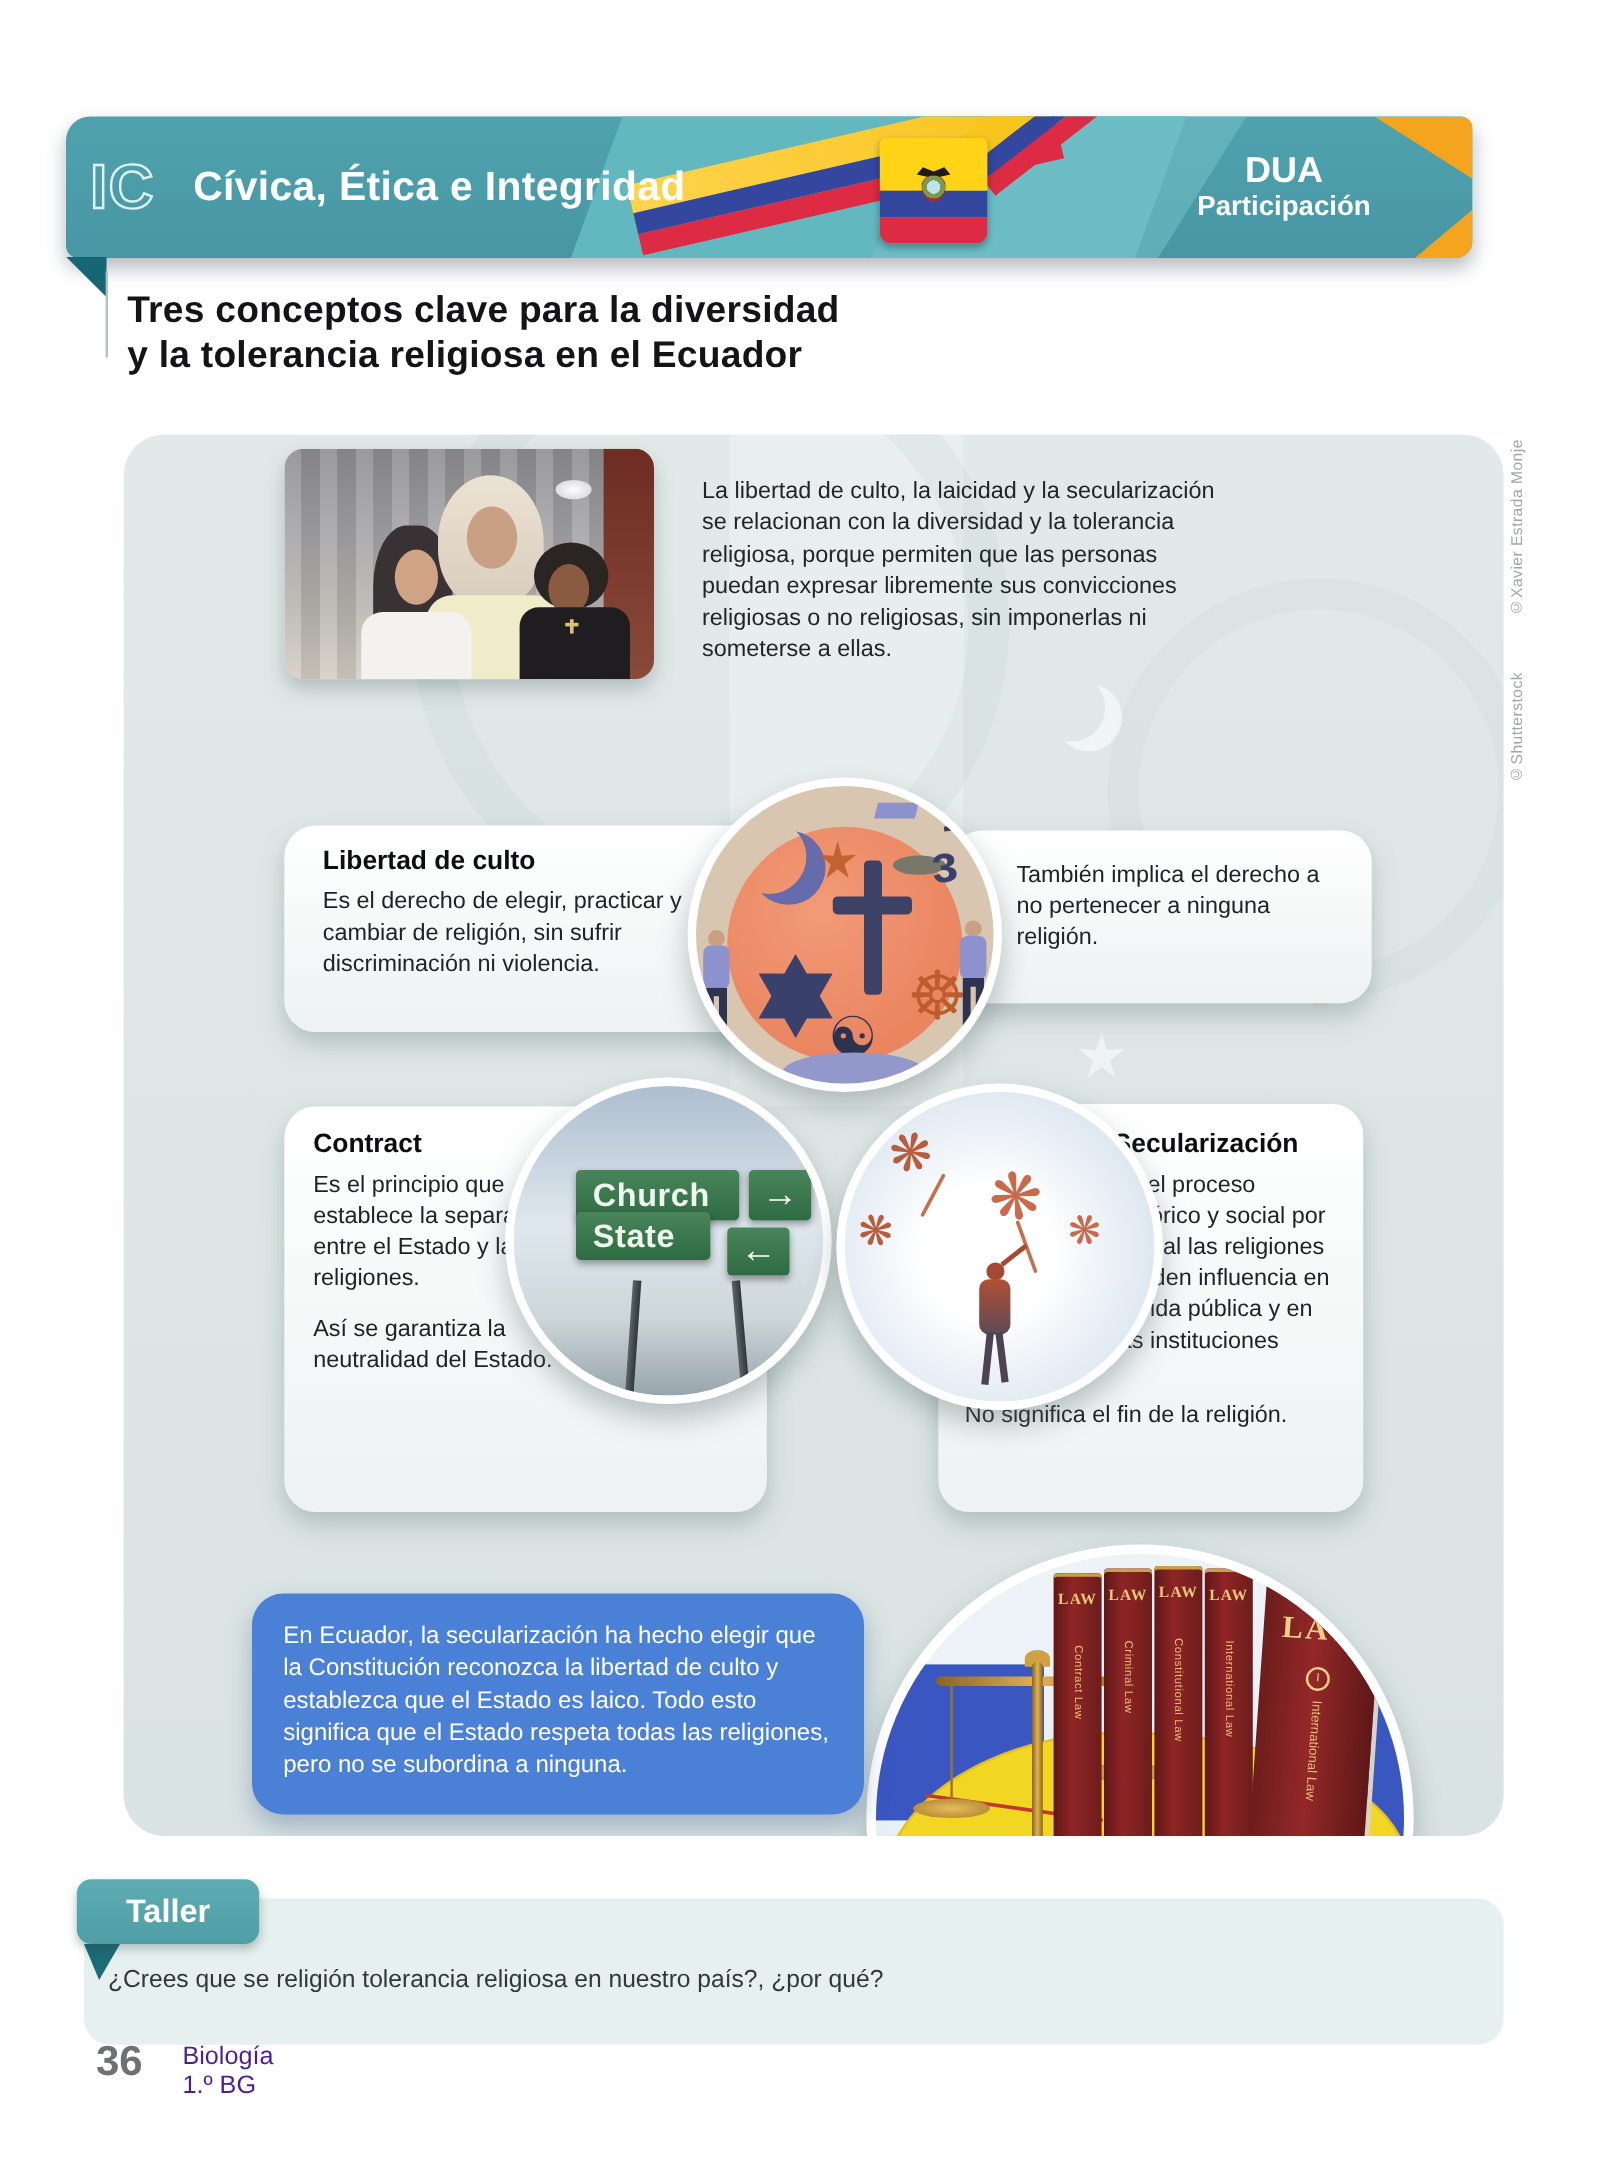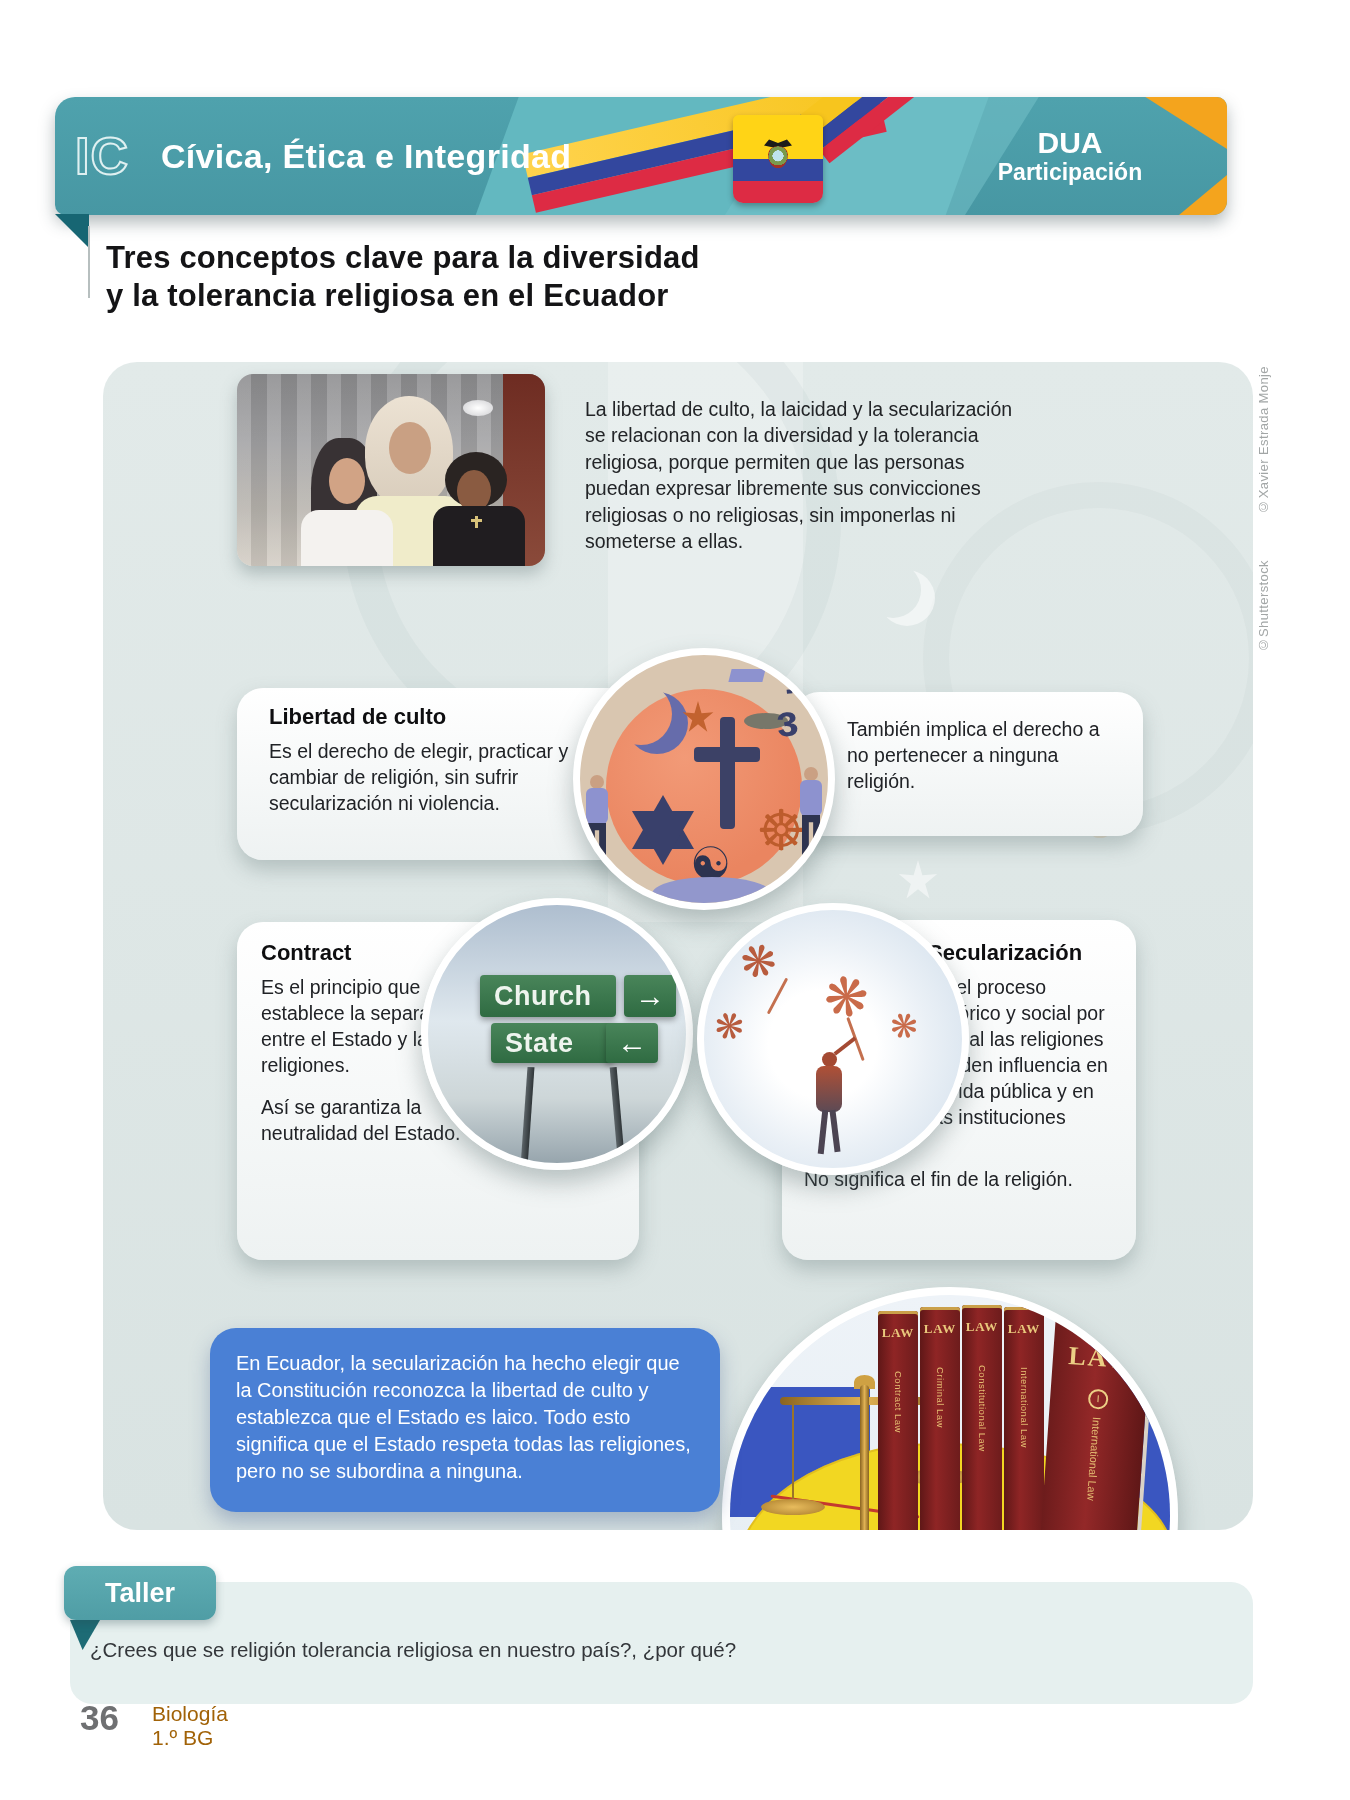--- a/index.html
+++ b/index.html
@@ -152,21 +152,21 @@
         clip-path:polygon(0 0,100% 0,100% 100%,62% 100%,62% 18%,38% 18%,38% 100%,0 100%);}
   .tp-left{left:0px;top:120px;}
   .tp-right{left:214px;top:112px;}
 
   .circle-sign{left:318px;top:536px;width:272px;height:272px;
         background:linear-gradient(180deg,#aebecf 0%,#dfe8ee 45%,#cdd6d8 75%,#97a5ad 100%);}
   .sign-board{position:absolute;background:linear-gradient(180deg,#49855a,#2f6b42);border-radius:4px;
         color:#eef4ee;font-weight:700;display:flex;align-items:center;padding-left:14px;box-sizing:border-box;
         box-shadow:0 3px 6px rgba(0,0,0,.35);font-size:27px;letter-spacing:.5px;}
   .sb-church{left:52px;top:70px;width:136px;height:42px;}
-  .sb-state{left:52px;top:118px;width:122px;height:40px;margin-left:11px;}
+  .sb-state{left:52px;top:105px;width:112px;height:40px;}
   .sign-arrow{position:absolute;background:linear-gradient(180deg,#49855a,#2f6b42);border-radius:4px;
         color:#fff;font-size:30px;font-weight:700;display:flex;align-items:center;justify-content:center;
         box-shadow:0 3px 6px rgba(0,0,0,.35);}
   .sa-right{left:196px;top:70px;width:52px;height:42px;}
   .sa-left{left:178px;top:118px;width:52px;height:40px;}
   .sign-post{position:absolute;width:7px;background:linear-gradient(90deg,#5c6468,#2f3538);}
   .sp1{left:96px;top:162px;height:100px;transform:rotate(4deg);}
   .sp2{left:186px;top:162px;height:100px;transform:rotate(-5deg);}
 
   .circle-dandelion{left:594px;top:541px;width:272px;height:272px;
@@ -233,21 +233,21 @@
         background:#e6f0ef;}
   .taller-question{position:absolute;left:20px;top:56px;font-size:20.5px;color:#33363a;}
   .taller-badge{position:absolute;left:64px;top:1566px;width:152px;height:54px;border-radius:12px;
         background:linear-gradient(180deg,#5fadb3,#4f9da5);box-shadow:0 4px 8px rgba(40,70,75,.3);
         display:flex;align-items:center;justify-content:center;color:#fff;font-size:27px;font-weight:700;z-index:3;}
   .taller-fold{position:absolute;left:70px;top:1620px;width:30px;height:30px;background:#1d6b75;
         clip-path:polygon(0 0,100% 0,42% 100%);z-index:2;}
 
   
   .footer-num{position:absolute;left:80px;top:1698px;font-size:35px;font-weight:700;color:#6f7072;}
-  .footer-meta{position:absolute;left:152px;top:1702px;font-size:21px;color:#a16207;line-height:24px;}
+  .footer-meta{position:absolute;left:152px;top:1702px;font-size:21px;color:#4c1d95;line-height:24px;}
 </style>
 </head>
 <body>
 
 <div class="page">
 
   <div class="banner">
     <div class="banner-light-wedge"></div>
     <div class="banner-light-wedge2"></div>
     <div class="ribbon">
@@ -303,21 +303,21 @@
       <div class="fig w2-afro"></div>
       <div class="fig w2-face"></div>
       <div class="fig w2-body"></div>
       <div class="fig w2-cross"></div>
     </div>
 
     <p class="intro">La libertad de culto, la laicidad y la secularización se relacionan con la diversidad y la tolerancia religiosa, porque permiten que las personas puedan expresar libremente sus convicciones religiosas o no religiosas, sin imponerlas ni someterse a ellas.</p>
 
     <div class="card card-libertad">
       <h3>Libertad de culto</h3>
-      <p>Es el derecho de elegir, practicar y cambiar de religión, sin sufrir secularización ni violencia.</p>
+      <p>Es el derecho de elegir, practicar y cambiar de religión, sin sufrir discriminación ni violencia.</p>
     </div>
     <div class="card card-tambien">
       <p>También implica el derecho a no pertenecer a ninguna religión.</p>
     </div>
 
     <div class="circle circle-symbols">
       <div class="globe"></div>
       <div class="sym-flag"></div>
       <div class="sym-cloud"></div>
       <div class="sym-crescent"></div>

